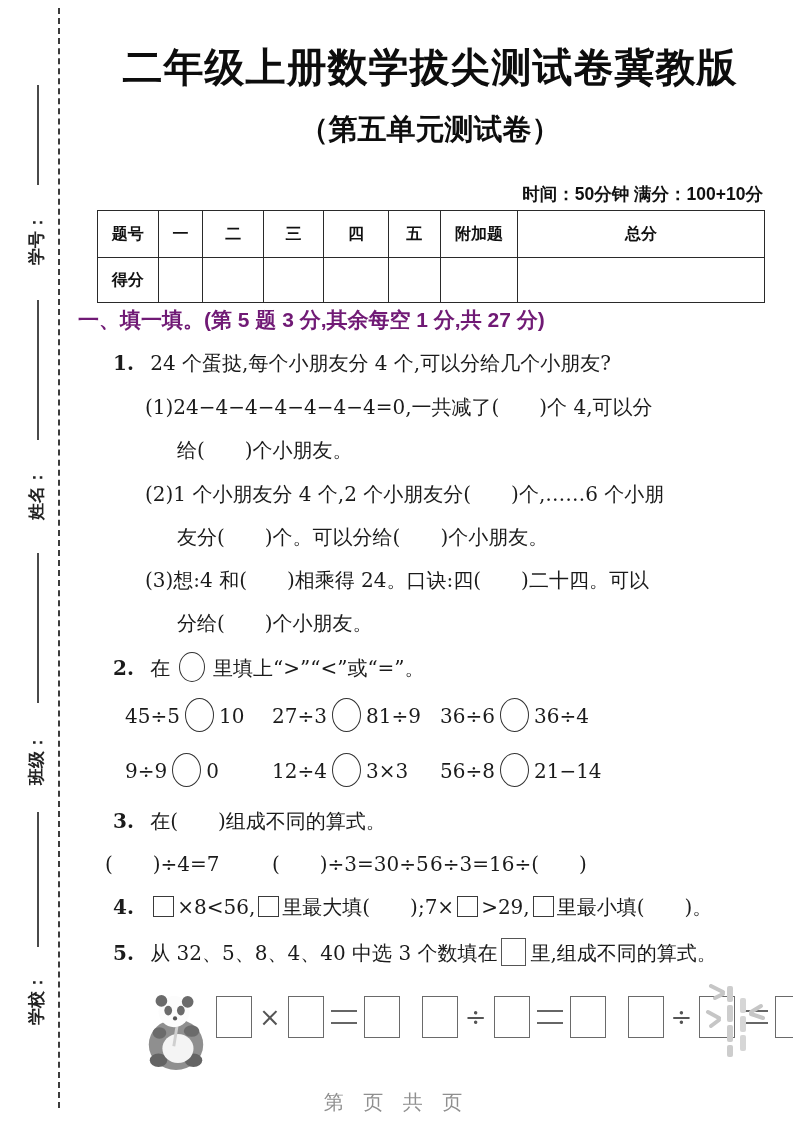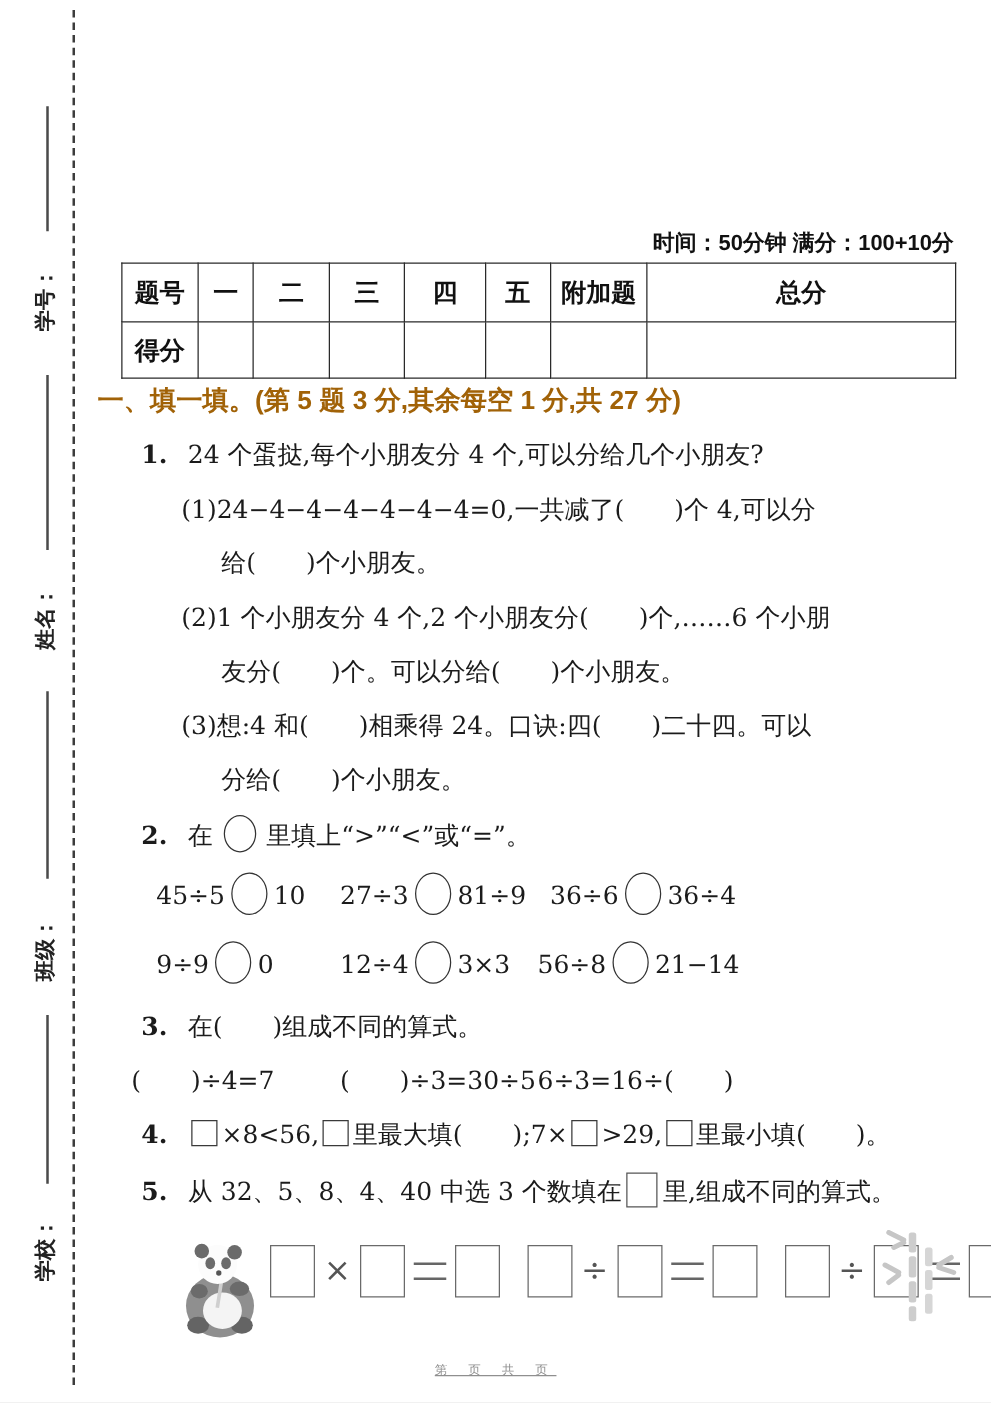--- a/index.html
+++ b/index.html
@@ -34,29 +34,29 @@
     font-size:17.5px;font-weight:700;color:#111;
   }
   
   table.score{
     position:absolute;left:97px;top:210px;width:668px;
     border-collapse:collapse;table-layout:fixed;
   }
   table.score td{
     border:1.6px solid #2a2a2a;text-align:center;vertical-align:middle;
     font-family:"Liberation Sans","DejaVu Sans",sans-serif;
-    font-size:20px;font-weight:700;color:#111;
+    font-size:16px;font-weight:700;color:#111;
   }
   tr.hdr td{height:44px;}
   tr.scr td{height:42px;}
   
   .sechead{
     position:absolute;left:78px;
     font-family:"Liberation Sans","DejaVu Sans",sans-serif;
-    font-size:21px;font-weight:700;color:#a16207;white-space:nowrap;
+    font-size:21px;font-weight:700;color:#701a75;white-space:nowrap;
   }
   .line{position:absolute;left:95px;width:686px;font-size:20px;white-space:nowrap;}
   .qno{font-weight:700;margin-right:10px;}
   .cmp-circle{
     display:inline-block;width:27px;height:32px;border:1.6px solid #333;
     border-radius:50%;vertical-align:-9px;margin:0 5px;
   }
   .circ-sm{
     display:inline-block;width:24px;height:28px;border:1.5px solid #333;
     border-radius:50%;vertical-align:-7px;margin:0 2px;
@@ -80,39 +80,41 @@
   .bamboo{position:absolute;left:703px;top:984px;}
   
   .foot-site{
     position:absolute;left:0;top:1063px;width:793px;text-align:center;
     font-family:"Liberation Sans","DejaVu Sans",sans-serif;
     font-size:18px;color:#8f8f8f;
   }
   .foot-page{
     position:absolute;left:0;top:1089px;width:793px;text-align:center;
     font-family:"Liberation Sans","DejaVu Sans",sans-serif;
-    font-size:10px;color:#8f8f8f;letter-spacing:7px;text-decoration:underline;
+    font-size:20px;color:#8f8f8f;letter-spacing:7px;
   }
 </style>
 </head>
 <body>
 
 <div class="page">
 
   <div class="cutline"></div>
 
   <div class="side-line" style="top:85px;height:100px;"></div>
   <div class="side-label" style="top:228px;">学号：</div>
   <div class="side-line" style="top:300px;height:140px;"></div>
   <div class="side-label" style="top:483px;">姓名：</div>
   <div class="side-line" style="top:553px;height:150px;"></div>
   <div class="side-label" style="top:748px;">班级：</div>
   <div class="side-line" style="top:812px;height:135px;"></div>
   <div class="side-label" style="top:988px;">学校：</div>
 
+  <div class="title">二年级上册数学拔尖测试卷冀教版</div>
+  <div class="subtitle">（第五单元测试卷）</div>
   <div class="meta">时间：50分钟  满分：100+10分</div>
 
   <table class="score">
     <colgroup>
       <col style="width:9.1%">
         <col style="width:6.7%">
         <col style="width:9.1%">
         <col style="width:9.0%">
       <col style="width:9.7%">
         <col style="width:7.8%">
@@ -173,21 +175,21 @@
       <span>36÷6</span><span class="cmp-circle"></span><span>36÷4</span>
     </span>
   </div>
   <div class="line" style="top:753px;">
     <span class="abs" style="left:30px;">
       <span>9÷9</span><span class="cmp-circle"></span><span>0</span>
     </span>
     <span class="abs" style="left:177px;">
       <span>12÷4</span><span class="cmp-circle"></span><span>3×3</span>
     </span>
-    <span class="abs" style="left:335px;">
+    <span class="abs" style="left:345px;">
       <span>56÷8</span><span class="cmp-circle"></span><span>21−14</span>
     </span>
   </div>
 
   <div class="line" style="left:113px;top:808px;">
     <span class="qno">3.</span>
     <span>在(　　)组成不同的算式。</span>
   </div>
   <div class="line" style="top:851px;">
     <span class="abs" style="left:10px;">(　　)÷4=7</span>

